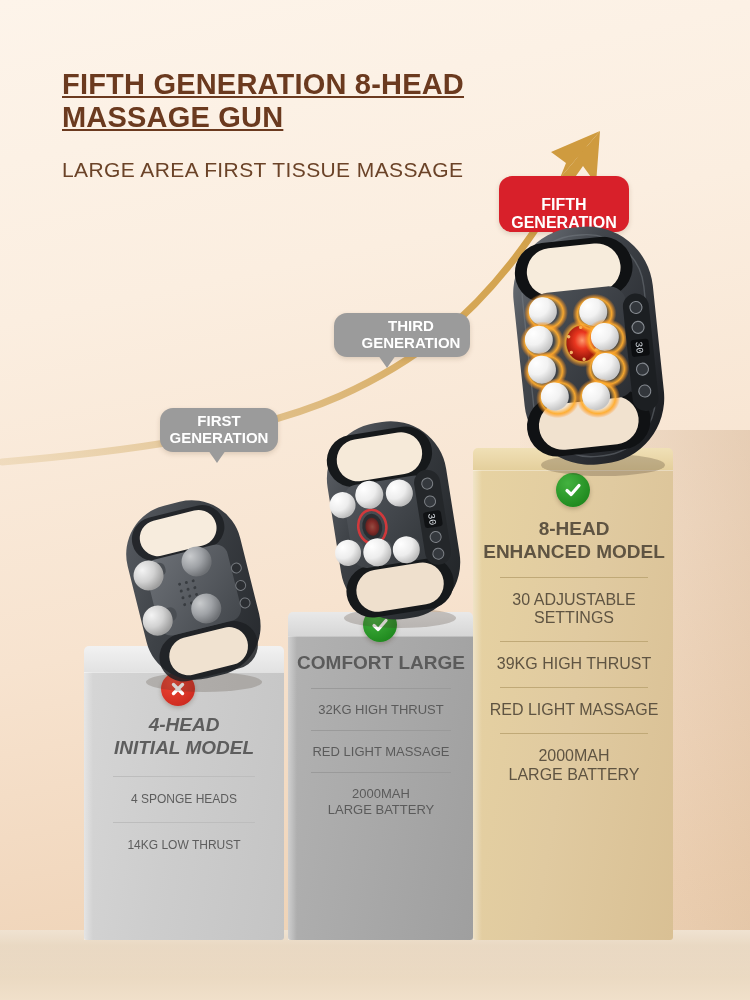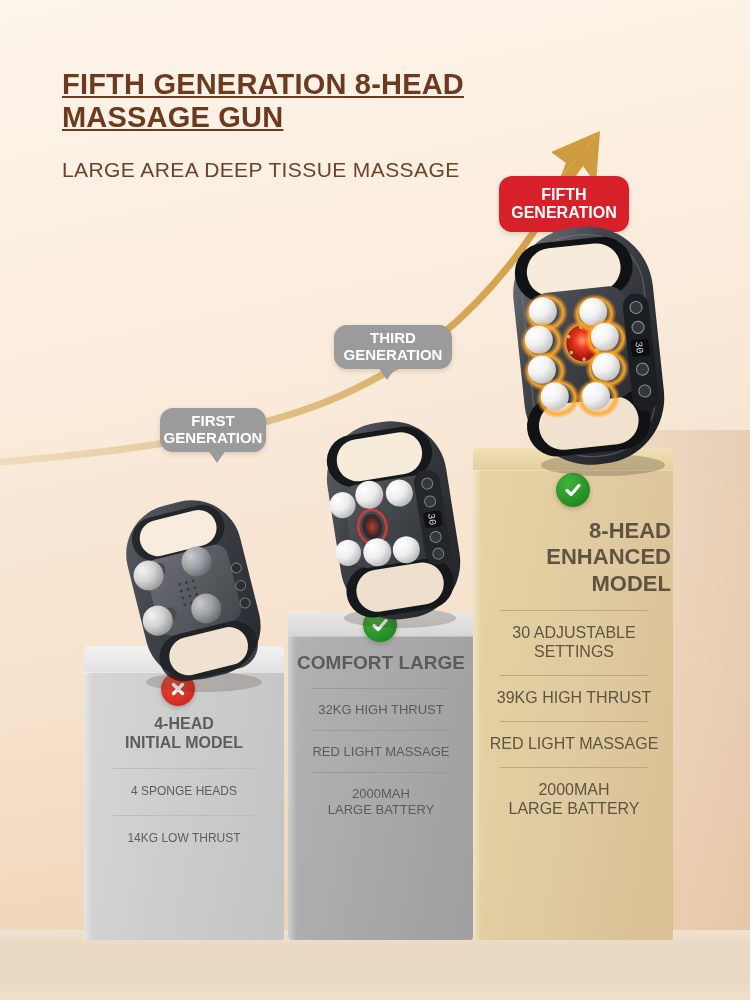--- a/index.html
+++ b/index.html
@@ -40,25 +40,25 @@
     color:#ffffff;font-weight:bold;line-height:1.12;
     box-shadow:0 2px 5px rgba(90,60,35,.18);
   }
   .callout .ctxt{display:block;padding:0 9px;}
   .callout .tail{position:absolute;bottom:-11px;width:0;height:0;
     border-left:9px solid transparent;border-right:9px solid transparent;}
   .callout.gray{background:#9b9b9b;}
   .callout.gray .tail{border-top:13px solid #9b9b9b;}
   .callout.red{background:#d8202a;}
   .callout.red .tail{border-top:13px solid #d8202a;}
-  #callout-first{left:160px;top:408px;width:106px;height:44px;font-size:15px;}
+  #callout-first{left:160px;top:408px;width:118px;height:44px;font-size:15px;}
   #callout-first .tail{left:48px;}
-  #callout-third{left:334px;top:325px;width:118px;height:44px;font-size:15px;}
+  #callout-third{left:334px;top:313px;width:118px;height:44px;font-size:15px;padding-left:18px;}
   #callout-third .tail{left:44px;}
-  #callout-fifth{left:499px;top:176px;width:130px;height:56px;font-size:16px;}
+  #callout-fifth{left:499px;top:176px;width:130px;height:56px;font-size:16px;align-items:flex-end;}
   #callout-fifth .tail{left:52px;}
   
   .pedestal{position:absolute;}
   .ped-top{position:absolute;left:0;top:0;width:100%;}
   .ped-front{position:absolute;left:0;width:100%;}
   
   #ped-left{left:84px;top:646px;width:200px;height:294px;}
   #ped-left .ped-top{height:26px;
     background:linear-gradient(180deg,#f2f2f2,#e2e2e2);
     border-radius:5px 5px 0 0;}
@@ -99,31 +99,31 @@
   #badge-left{left:161px;top:672px;}
   #badge-mid{left:363px;top:608px;}
   #badge-right{left:556px;top:473px;}
   
   .panel{position:absolute;text-align:center;z-index:5;}
   .p-title{font-weight:bold;line-height:1.2;}
   .p-rule{height:1px;margin:0 auto;}
   .p-feat{line-height:1.18;}
   
   #panel-left{left:90px;top:714px;width:188px;color:#5d5d5d;}
-  #panel-left .p-title{font-size:16px;}
+  #panel-left .p-title{font-size:19px;font-style:italic;}
   #panel-left .p-rule{width:142px;background:#bdbdbd;margin-top:16px;margin-bottom:15px;}
   #panel-left .p-feat{font-size:12px;}
   
   #panel-mid{left:290px;top:652px;width:182px;color:#5b5b5b;}
   #panel-mid .p-title{font-size:19px;}
   #panel-mid .p-rule{width:140px;background:#9a9a9a;margin-top:13px;margin-bottom:13px;}
   #panel-mid .p-feat{font-size:13px;}
   
   #panel-right{left:477px;top:518px;width:194px;color:#5f5442;}
-  #panel-right .p-title{font-size:22px;text-align:right;}
+  #panel-right .p-title{font-size:19px;}
   #panel-right .p-rule{width:148px;background:#c0a977;margin-top:13px;margin-bottom:13px;}
   #panel-right .p-feat{font-size:16px;}
   
   .device{position:absolute;z-index:7;}
   #dev-left{left:112px;top:492px;width:172px;height:200px;}
   #dev-mid{left:308px;top:415px;width:175px;height:215px;}
   #dev-right{left:495px;top:222px;width:205px;height:255px;}
   .device svg{display:block;width:100%;height:100%;overflow:visible;}
 </style>
 </head>
@@ -453,15 +453,15 @@
       <span>FIFTH</span><br>
       <span>GENERATION</span>
     </span>
     <span class="tail"></span>
   </div>
 
   <div id="title">
     <div>FIFTH GENERATION 8-HEAD</div>
     <div>MASSAGE GUN</div>
   </div>
-  <div id="subtitle">LARGE AREA DEEP TISSUE MASSAGE</div>
+  <div id="subtitle">LARGE AREA FIRST TISSUE MASSAGE</div>
 
 </div>
 
 </body></html>

